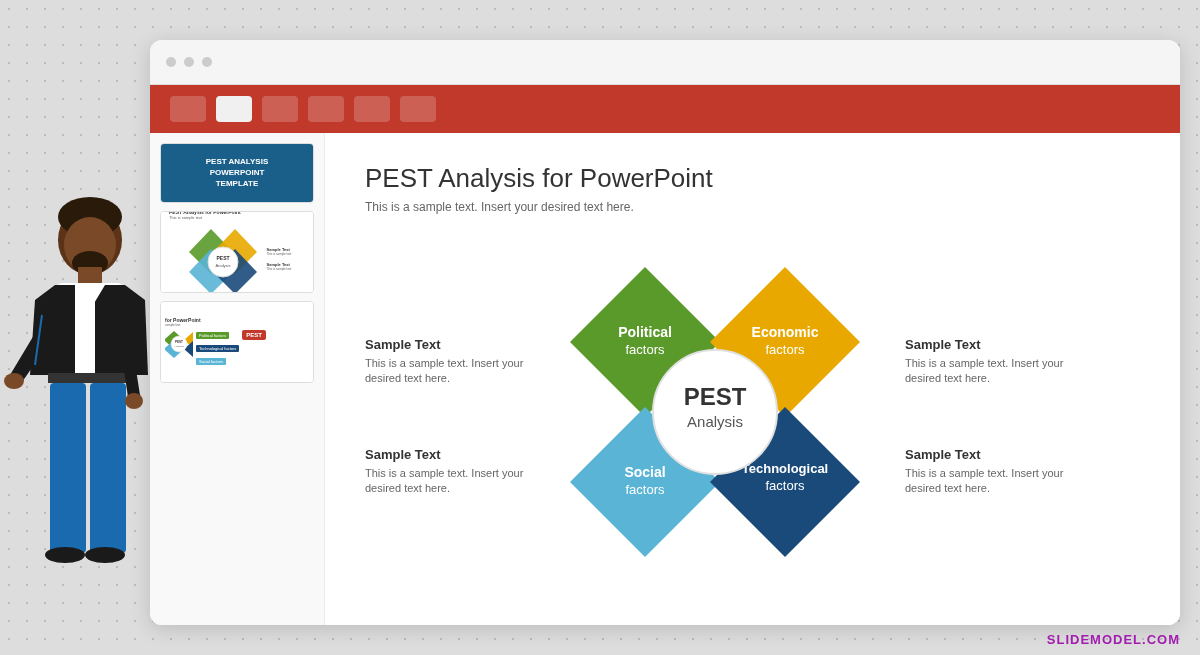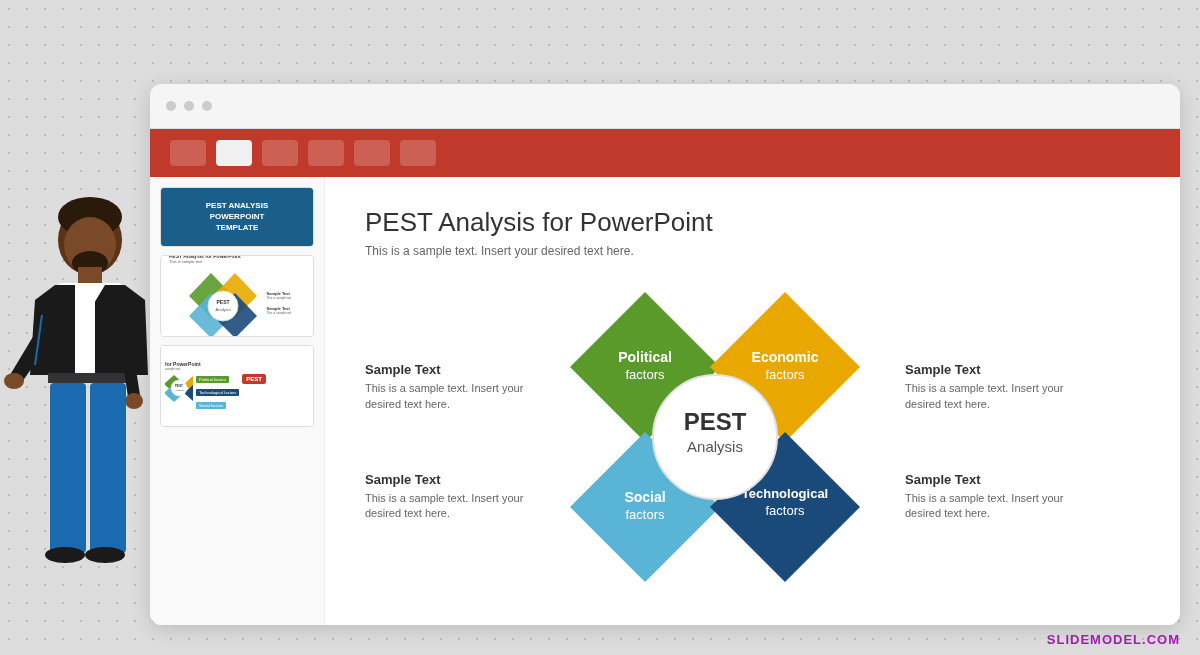--- a/index.html
+++ b/index.html
@@ -22,21 +22,20 @@
     }
 
     .main-container {
       position: absolute;
       top: 40px; left: 150px; right: 20px; bottom: 30px;
       background: white;
       border-radius: 12px;
       box-shadow: 0 4px 20px rgba(0,0,0,0.15);
       overflow: hidden;
       z-index: 2;
-      margin-top: 44px;
     }
 
     
     .browser-chrome {
       background: #f5f5f5;
       height: 45px;
       display: flex;
       align-items: center;
       padding: 0 16px;
       border-bottom: 1px solid #ddd;

